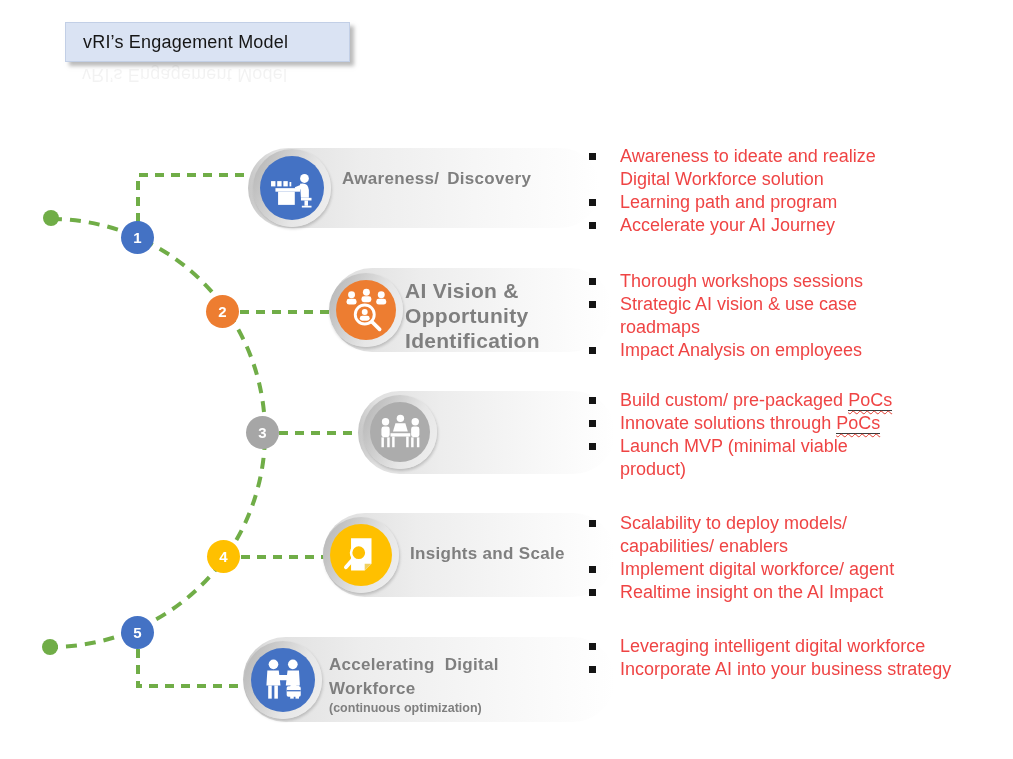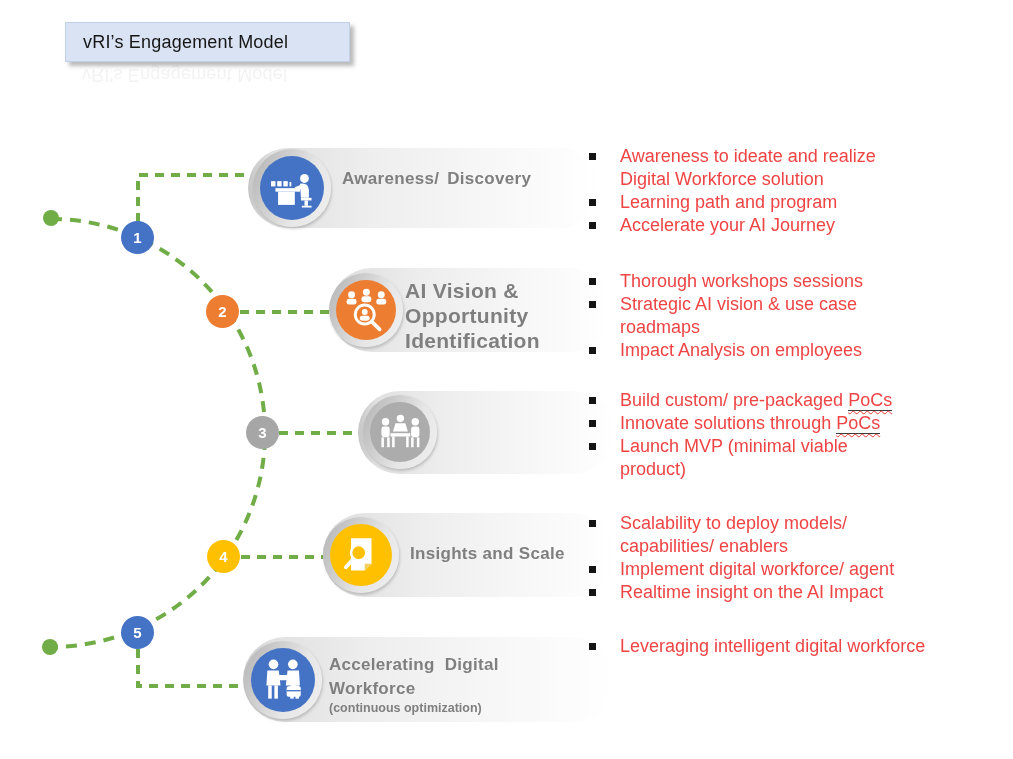--- a/index.html
+++ b/index.html
@@ -232,15 +232,16 @@
 product)</li>
   </ul>
   <ul class="bullets bl-4">
     <li>Scalability to deploy models/
 capabilities/ enablers</li>
     <li>Implement digital workforce/ agent</li>
     <li>Realtime insight on the AI Impact</li>
   </ul>
   <ul class="bullets bl-5">
     <li>Leveraging intelligent digital workforce</li>
+    <li>Incorporate AI into your business strategy</li>
   </ul>
 
 </div>
 
 </body></html>

